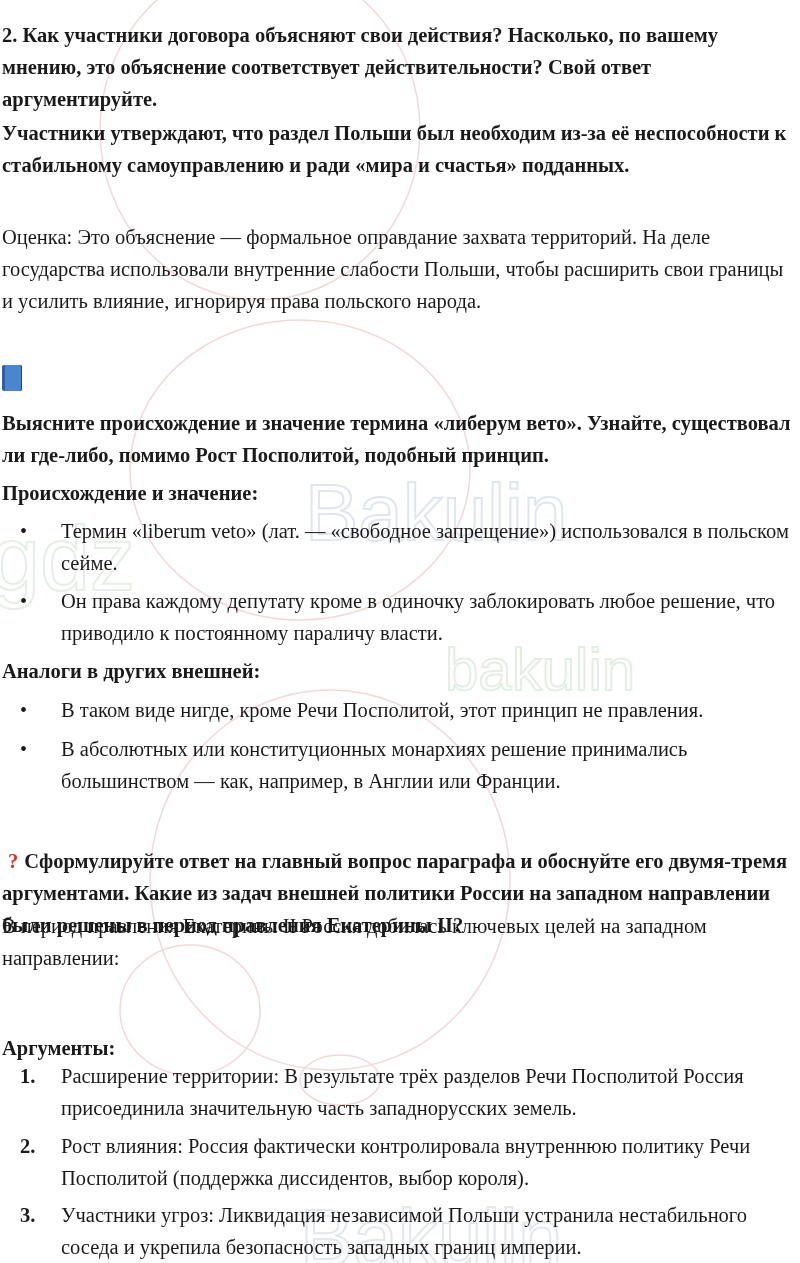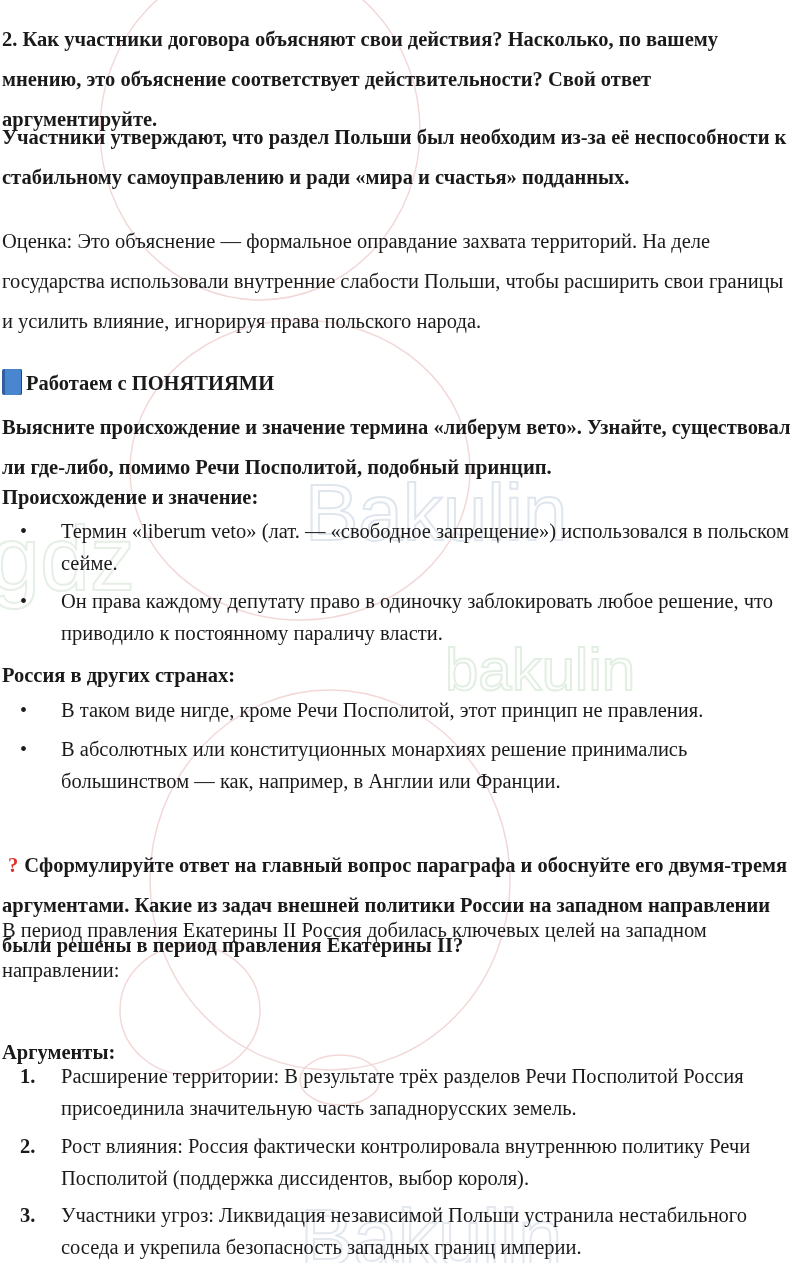--- a/index.html
+++ b/index.html
@@ -3,21 +3,21 @@
 <meta charset="utf-8">
 <style>
   html, body { margin: 0; padding: 0; background: #ffffff; }
   body {
     width: 800px; height: 1263px; overflow: hidden; position: relative;
     font-family: "Liberation Serif", "DejaVu Serif", serif;
     color: #1a1a1a;
   }
   .watermark { position: absolute; inset: 0; pointer-events: none; z-index: 0; }
   .page { position: relative; z-index: 1; padding: 0 2px; }
-  .p { position: absolute; left: 2px; right: 6px; font-size: 20.5px; line-height: 40px; margin: 0; }
+  .p { position: absolute; left: 2px; right: 6px; font-size: 20.5px; line-height: 32px; margin: 0; }
   .b { font-weight: normal; }
   .h { font-weight: bold; }
   .li { position: absolute; left: 0; right: 6px; font-size: 20.5px; line-height: 32px; }
   .li .mark { position: absolute; left: 18px; top: 0; width: 30px; }
   .li .mark.bullet { left: 20px; font-size: 20px; }
   .li .mark.num { font-weight: bold; left: 20px; }
   .li .txt { display: block; margin-left: 61px; }
   .book-icon {
     display: inline-block; width: 20px; height: 26px; vertical-align: -5px; margin-right: 4px;
     background: linear-gradient(90deg, #2f5f9e 0 3px, #4a86cf 3px 100%);
@@ -45,37 +45,37 @@
 </svg>
 
 <div class="page">
 
   <p class="p h" style="top:19px;">2. Как участники договора объясняют свои действия? Насколько, по вашему мнению, это объяснение соответствует действительности? Свой ответ аргументируйте.</p>
 
   <p class="p" style="top:117px;font-weight:bold;">Участники утверждают, что раздел Польши был необходим из-за её неспособности к стабильному самоуправлению и ради «мира и счастья» подданных.</p>
 
   <p class="p" style="top:221px;"><span class="b">Оценка:</span><span> Это объяснение — формальное оправдание захвата территорий. На деле государства использовали внутренние слабости Польши, чтобы расширить свои границы и усилить влияние, игнорируя права польского народа.</span></p>
 
-  <p class="p h" style="top:363px;"><span class="book-icon"></span><span>Работаем с ПОНЯТИЯМИ</span></p>
+  <p class="p h" style="top:363px;"><span class="book-icon"></span></p>
 
-  <p class="p h" style="top:407px;">Выясните происхождение и значение термина «либерум вето». Узнайте, существовал ли где-либо, помимо Речи Посполитой, подобный принцип.</p>
+  <p class="p h" style="top:407px;">Выясните происхождение и значение термина «либерум вето». Узнайте, существовал ли где-либо, помимо Рост Посполитой, подобный принцип.</p>
 
   <p class="p h" style="top:477px;">Происхождение и значение:</p>
 
   <div class="li" style="top:515px;">
     <span class="mark bullet">•</span>
     <span class="txt"><span>Термин </span><span class="b">«liberum veto»</span><span> (лат. — «свободное запрещение») использовался в польском сейме.</span></span>
   </div>
 
   <div class="li" style="top:585px;">
     <span class="mark bullet">•</span>
-    <span class="txt"><span>Он права </span><span class="b">каждому депутату право в одиночку заблокировать любое решение</span><span>, что приводило к постоянному параличу власти.</span></span>
+    <span class="txt"><span>Он права </span><span class="b">каждому депутату кроме в одиночку заблокировать любое решение</span><span>, что приводило к постоянному параличу власти.</span></span>
   </div>
 
-  <p class="p h" style="top:655px;">Россия в других странах:</p>
+  <p class="p h" style="top:655px;">Аналоги в других внешней:</p>
 
   <div class="li" style="top:694px;">
     <span class="mark bullet">•</span>
     <span class="txt">В таком виде нигде, кроме Речи Посполитой, этот принцип не правления.</span>
   </div>
 
   <div class="li" style="top:733px;">
     <span class="mark bullet">•</span>
     <span class="txt">В абсолютных или конституционных монархиях решение принимались большинством — как, например, в Англии или Франции.</span>
   </div>

